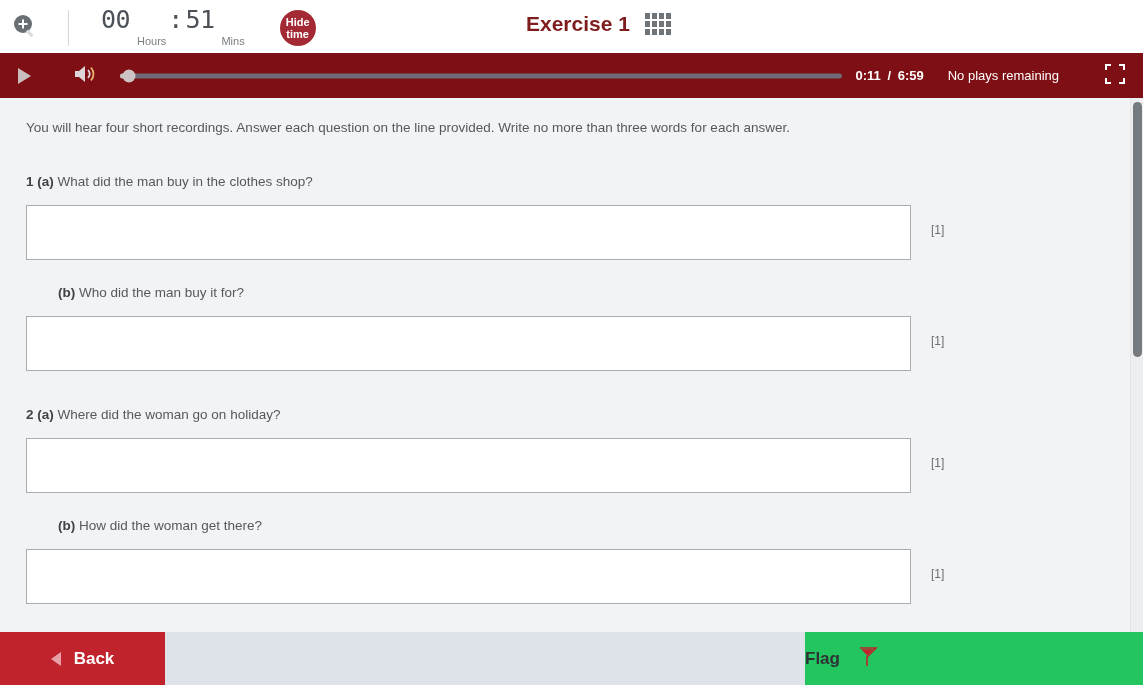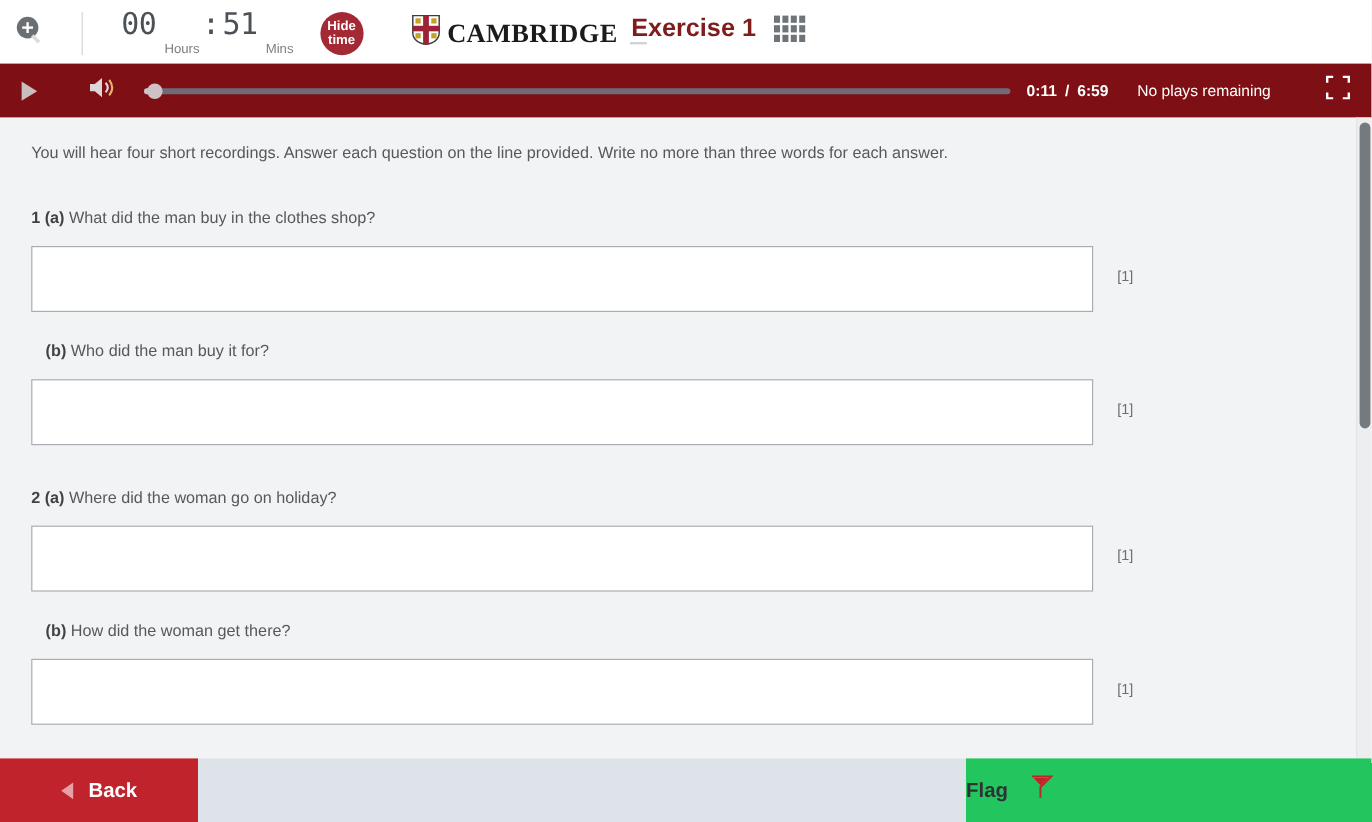--- a/index.html
+++ b/index.html
@@ -41,21 +41,21 @@
     font-size: 25px; color: #4b5156; line-height: 24px;
     margin: 0 2px;
   }
   .timer-unit {
     font-size: 11px; color: #7b8084; line-height: 12px;
     display: block; text-align: center; margin-top: 3px; margin-left: 36px;
   }
   .timer-col { display: flex; flex-direction: column; }
   #hide-time-btn {
     width: 36px; height: 36px; border-radius: 50%;
-    background: #a32a34; margin-left: 4px;
+    background: #a32a34; margin-left: 17px;
     color: #fff; font-size: 11px; font-weight: bold;
     display: flex; flex-direction: column;
     align-items: center; justify-content: center;
     line-height: 12px; cursor: pointer;
   }
   #brand {
     display: flex; align-items: center; margin-left: 22px;
   }
   #brand-word {
     font-family: "Liberation Serif", serif;
@@ -151,21 +151,21 @@
   #content-inner { padding: 20px 0 0 0; position: relative; }
   .instr {
     font-size: 13.5px; color: #55595d;
     margin: 0 0 0 26px; line-height: 20px;
   }
   .instr.second { margin-top: 21px; }
   .q-label {
     font-size: 13.5px; color: #55595d;
     margin-left: 26px; line-height: 20px;
   }
-  .q-label.sub { margin-left: 38px; }
+  .q-label.sub { margin-left: 58px; }
   .q-label b { color: #3f4347; font-weight: bold; }
   .answer-row {
     display: flex; align-items: flex-start;
     margin-left: 26px; margin-top: 13px;
   }
   .answer-box {
     width: 885px; height: 55px;
     background: #ffffff;
     border: 1px solid #a9adb1;
     cursor: text;
@@ -259,35 +259,20 @@
       <span class="timer-num">51</span>
       <span class="timer-unit">Mins</span>
     </div>
   </div>
 
   <div id="hide-time-btn">
     <span>Hide</span>
     <span>time</span>
   </div>
 
-  <div id="brand">
-    <span>
-      <svg width="24" height="26" viewBox="0 0 24 26">
-        <path d="M1 1 H23 V15 Q23 23 12 25 Q1 23 1 15 Z" fill="#ffffff" stroke="#3b3b3b" stroke-width="1.2"></path>
-        <rect x="9.6" y="1" width="4.8" height="24" fill="#9d2235"></rect>
-        <rect x="1" y="9.5" width="22" height="4.6" fill="#9d2235"></rect>
-        <rect x="3.2" y="3.2" width="4.4" height="4.4" fill="#c8a02c"></rect>
-        <rect x="16.4" y="3.2" width="4.4" height="4.4" fill="#c8a02c"></rect>
-        <rect x="3.2" y="15.6" width="4.4" height="4.4" fill="#c8a02c"></rect>
-        <rect x="16.4" y="15.6" width="4.4" height="4.4" fill="#c8a02c"></rect>
-      </svg>
-    </span>
-    <span id="brand-word">CAMBRIDGE</span>
-    <span id="brand-rule"></span>
-  </div>
 
   <div id="exercise-title">Exercise 1</div>
 
   <div id="grid-icon">
     <i></i>
       <i></i>
       <i></i>
       <i></i>
     <i></i>
       <i></i>

